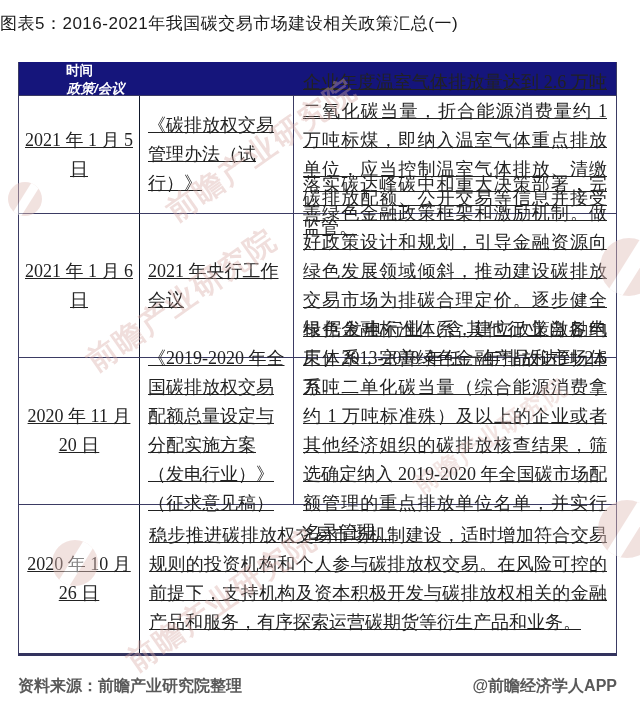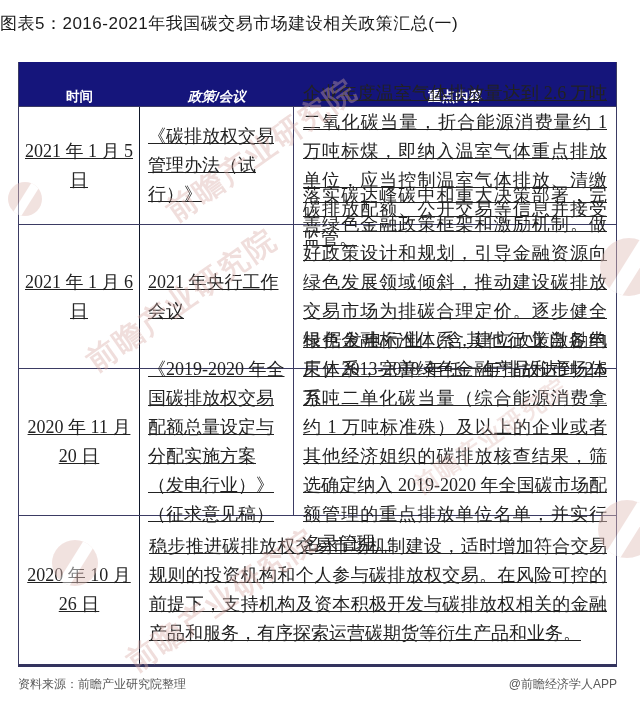--- a/index.html
+++ b/index.html
@@ -14,21 +14,21 @@
     text-align:left; font-size:17px; font-weight:normal; color:#1a1a1a;
     letter-spacing:0.5px;
   }
   
   .policy-table {
     position:absolute; left:18px; top:62px; width:599px;
     border-left:1px solid #3b3b63; border-right:1px solid #3b3b63;
     border-bottom:3px solid #33335e;
   }
   .thead {
-    display:flex; height:44px; background:#15157b; align-items:flex-end;
+    display:flex; height:33px; background:#15157b; align-items:flex-start;flex-direction:column;
   }
   .thead .th {
     color:#ffffff; font-size:13.5px; font-weight:bold; text-align:center;
   }
   .th.c1 { width:121px; }
   .th.c2 { width:154px;font-style:italic; }
   .th.c3 { width:322px; flex:1; }
   .trow {
     display:flex; border-top:1px solid #3b3b63;
     font-family:"Liberation Serif", serif; color:#222222;
@@ -50,21 +50,21 @@
   .td.content .txt { text-align:justify; width:100%; }
   .r1 { height:118px; }
   .r2 { height:144px; }
   .r3 { height:147px; }
   .r4 { height:149px; }
   .u { text-decoration:underline; }
   
   .footer {
     position:absolute; top:676px; left:18px; width:599px;
     display:flex; justify-content:space-between;
-    font-size:12px; color:#595959;
+    font-size:16px; color:#595959;font-weight:bold;
   }
   
   .wm { position:absolute; pointer-events:none; z-index:5; }
   .wm-text {
     font-size:30px; font-weight:bold; color:#d8aba6; opacity:0.38;
     white-space:nowrap; transform:rotate(-35deg);
     font-family:"Liberation Sans", sans-serif; letter-spacing:2px;
   }
   .wm-text.small { font-size:24px; opacity:0.30; }
   .wm-logo {

